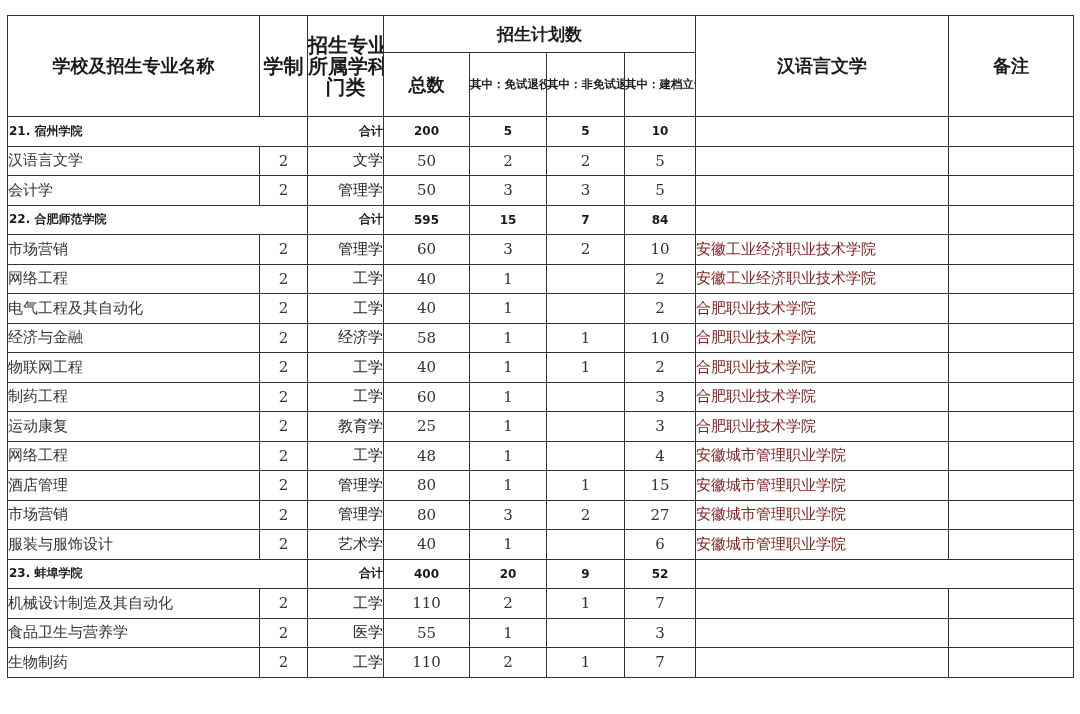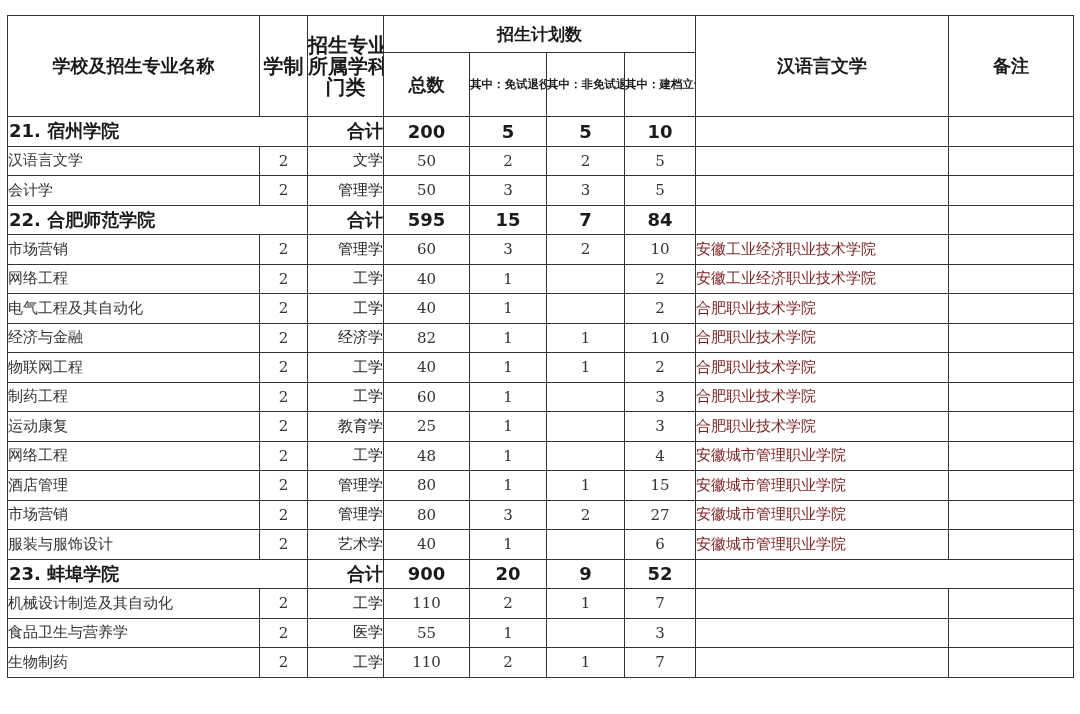--- a/index.html
+++ b/index.html
@@ -50,21 +50,21 @@
     tr.row td { height: 28.5px; font-size: 15px; }
     td.c { text-align: right; }
     td.name { padding-left: 36px; color: #333; font-size: 15.5px; }
     td.coop { padding-left: 3px; font-size: 13.5px; color: #7f1d1d; }
     td.num { text-align: center; color: #333; font-family: "DejaVu Serif", "Liberation Serif", serif; }
 
     tr.section td {
       font-family: "DejaVu Sans", "Liberation Sans", sans-serif;
       font-weight: bold;
       color: #1a1a1a;
-      font-size: 18px;
+      font-size: 12px;
     }
     tr.section td.sname { padding-left: 1px; text-align: left; }
     tr.section td.num { font-family: "DejaVu Sans", "Liberation Sans", sans-serif; color: #1a1a1a; }
   </style>
 </head>
 <body>
 
 <table class="plan">
   <colgroup>
     <col style="width:252px">
@@ -177,21 +177,21 @@
     <td class="num"></td>
     <td class="num">2</td>
     <td class="coop">合肥职业技术学院</td>
     <td class="c"></td>
   </tr>
 
   <tr class="row">
     <td class="name">经济与金融</td>
     <td class="num">2</td>
     <td class="c">经济学</td>
-    <td class="num">82</td>
+    <td class="num">58</td>
     <td class="num">1</td>
     <td class="num">1</td>
     <td class="num">10</td>
     <td class="coop">合肥职业技术学院</td>
     <td class="c"></td>
   </tr>
 
   <tr class="row">
     <td class="name">物联网工程</td>
     <td class="num">2</td>
@@ -272,21 +272,21 @@
     <td class="num">1</td>
     <td class="num"></td>
     <td class="num">6</td>
     <td class="coop">安徽城市管理职业学院</td>
     <td class="c"></td>
   </tr>
 
   <tr class="row section">
     <td colspan="2" class="sname">23. 蚌埠学院</td>
     <td class="c">合计</td>
-    <td class="num">900</td>
+    <td class="num">400</td>
     <td class="num">20</td>
     <td class="num">9</td>
     <td class="num">52</td>
   <td colspan="2"></td>
       </tr>
 
   <tr class="row">
     <td class="name">机械设计制造及其自动化</td>
     <td class="num">2</td>
     <td class="c">工学</td>

